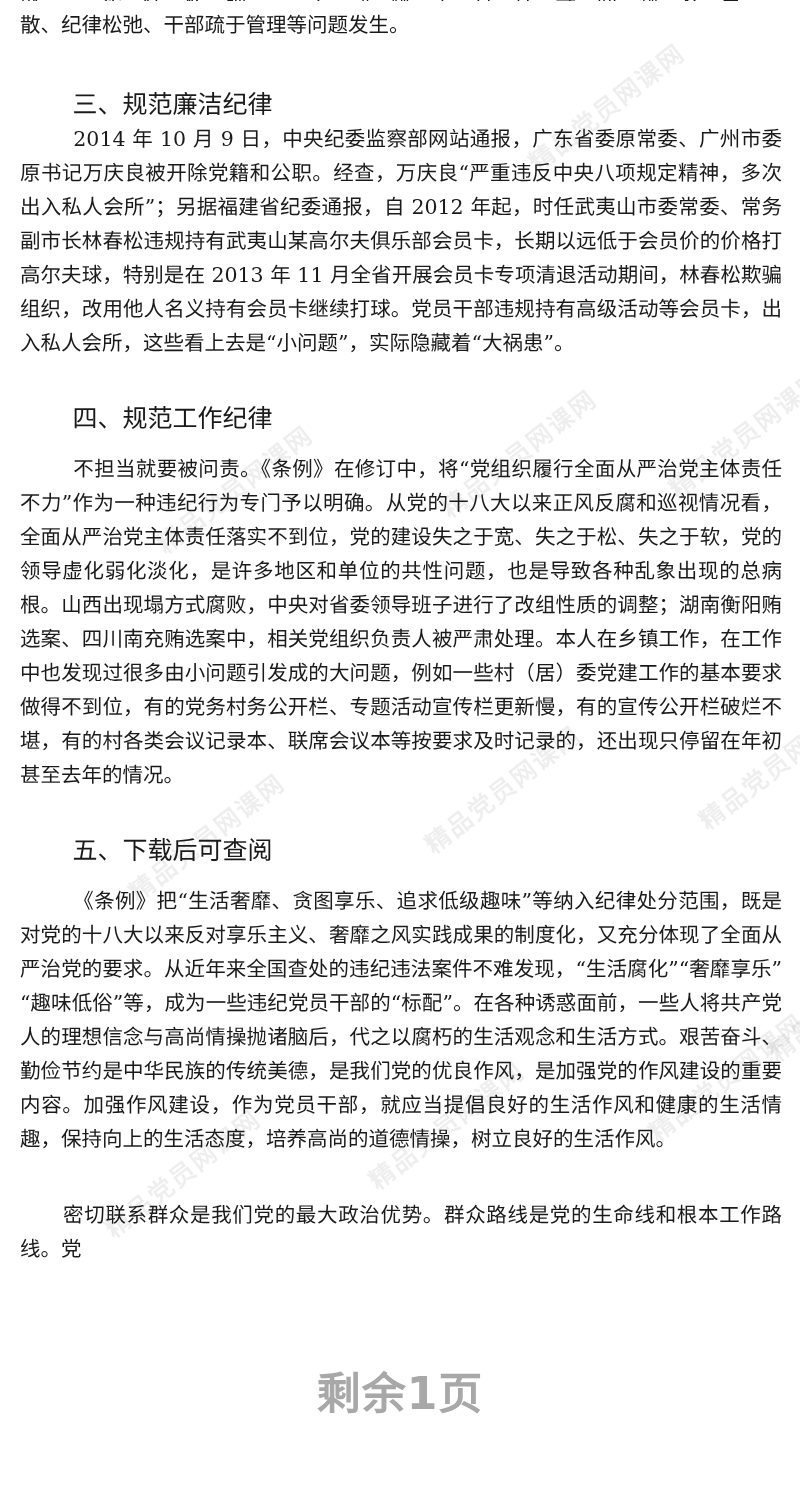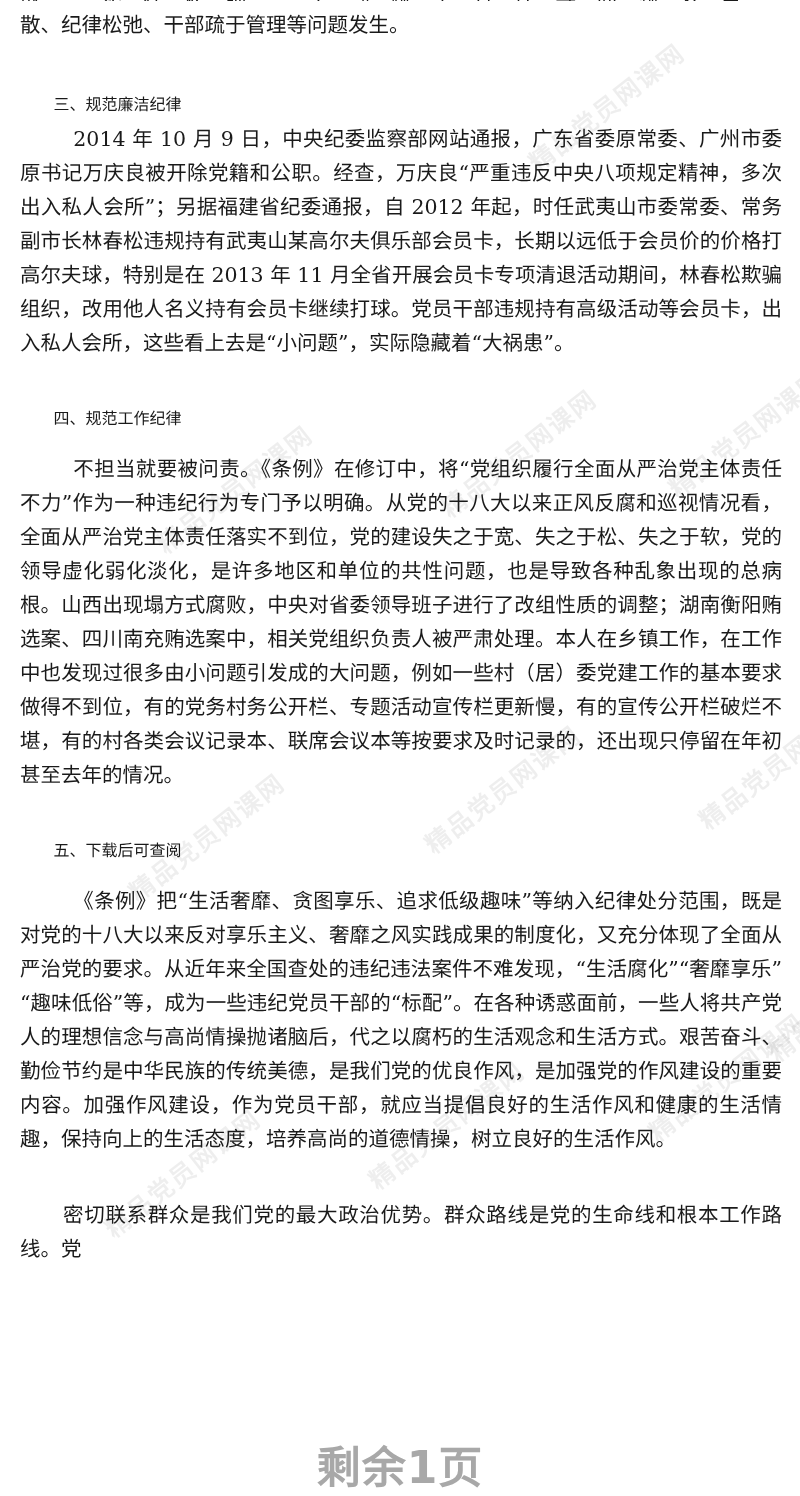--- a/index.html
+++ b/index.html
@@ -81,37 +81,37 @@
   }
   p.indent {
     text-indent: 2.1em;
   }
   p.indent-wide {
     text-indent: 2.6em;
   }
 
   h2.heading {
     margin: 0;
-    font-size: 16px;
+    font-size: 25px;
     line-height: 34px;
     font-weight: 400;
     text-indent: 2.1em;
     color: #1a1a1a;
   }
 
   .gap-sm { height: 16px; }
   .gap-md { height: 26px; }
   .gap-xl { height: 46px; }
 
   
   #paywall {
     position: absolute;
     left: 0;
     right: 0;
-    top: 1446px;
+    top: 1372px;
     z-index: 4;
     display: flex;
     align-items: center;
     justify-content: center;
     gap: 34px;
     user-select: none;
   }
   #paywall .pw-text {
     font-family: "DejaVu Sans", "Liberation Sans", sans-serif;
     font-weight: 700;

